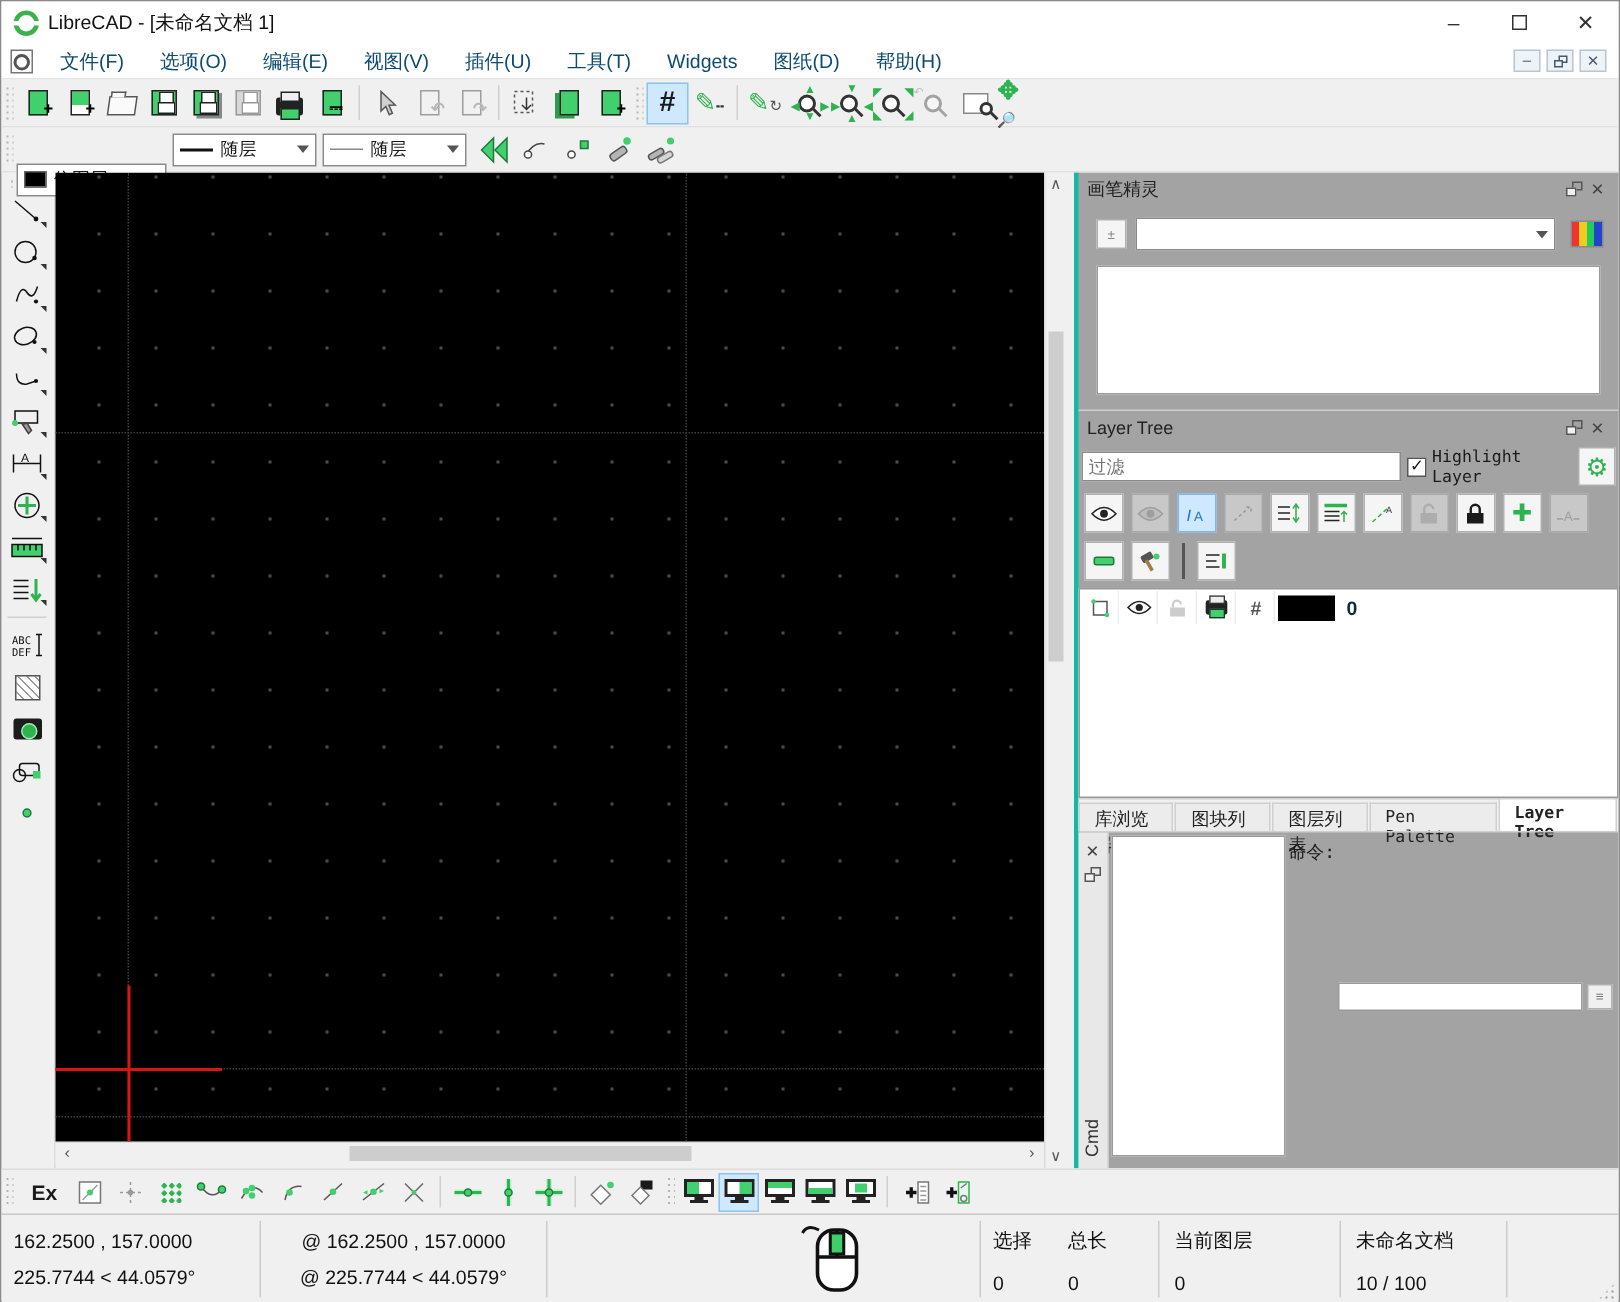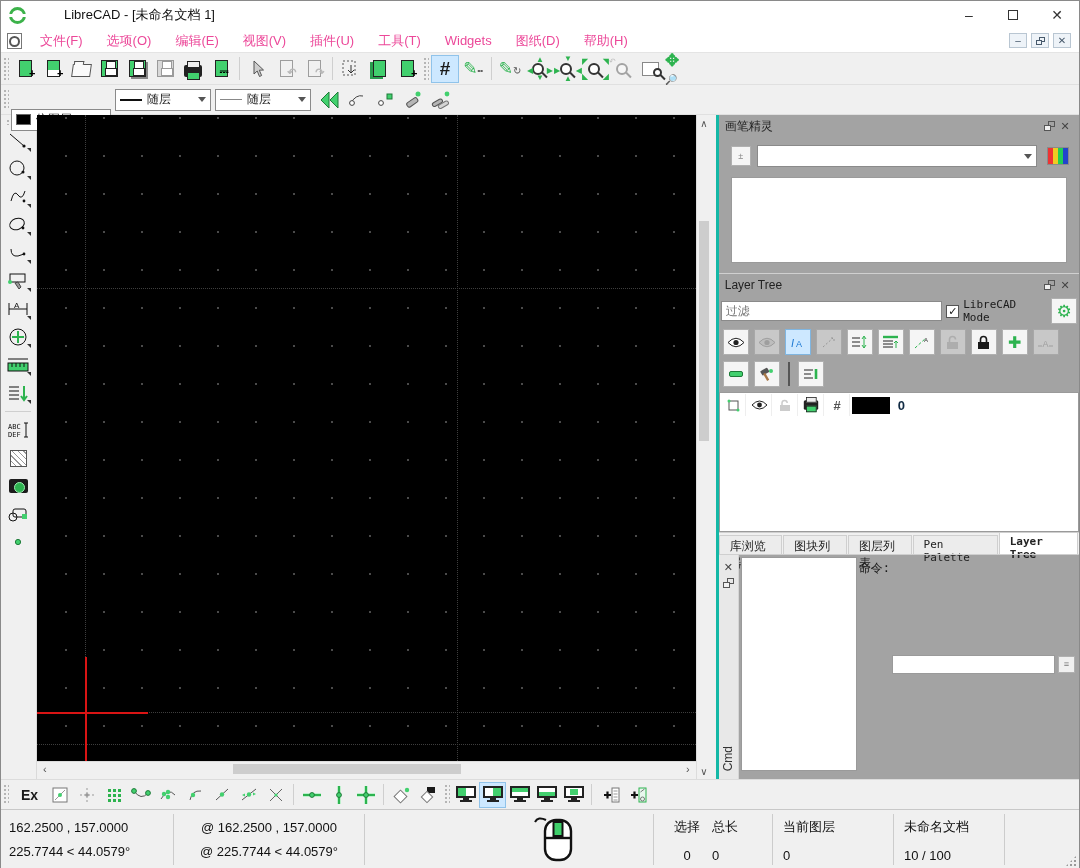--- a/index.html
+++ b/index.html
@@ -1,33 +1,33 @@
 <!DOCTYPE html>
 <html><head>
 <meta charset="utf-8">
 <style>
   * { box-sizing: border-box; margin: 0; padding: 0; }
   html,body { width:1080px; height:868px; }
   body { font-family:"Liberation Sans", sans-serif; font-size:13px; color:#1a1a1a; background:#f0f0f0; overflow:hidden; }
   .app { width:1080px; height:868px; display:flex; flex-direction:column; border:1px solid #8a8a8a; background:#f0f0f0; }
 
   
-  .titlebar { height:28px; background:#ffffff; display:flex; align-items:center; flex:0 0 auto;gap:32px; }
+  .titlebar { height:28px; background:#ffffff; display:flex; align-items:center; flex:0 0 auto; }
   .app-logo { width:17px; height:17px; margin:0 6px 0 8px; border-radius:50%; border:3px solid #3cb24a; position:relative; background:#fff; }
   .app-logo::after { content:""; position:absolute; left:-4px; right:-4px; top:4px; height:3px; background:#fff; }
   .title-text { font-size:13px; color:#111; }
   .win-controls { margin-left:auto; display:flex; height:100%; }
   .win-btn { width:44px; height:100%; display:flex; align-items:center; justify-content:center; font-size:14px; color:#333; }
   .win-btn .sq { width:10px; height:10px; border:1px solid #333; display:inline-block; }
 
   
   .menubar { height:24px; background:#ffffff; display:flex; align-items:center; border-bottom:1px solid #e4e4e4; flex:0 0 auto; }
   .mdi-doc-icon { width:15px; height:16px; margin:0 6px 0 6px; border:1px solid #777; background:#fff; position:relative; }
   .mdi-doc-icon::after { content:""; position:absolute; right:1px; bottom:1px; width:7px; height:7px; border:2px solid #555; border-radius:50%; }
-  .menu-item { padding:2px 12px; color:#ec4899; }
+  .menu-item { padding:2px 12px; color:#0c4a6e; }
   .mdi-controls { margin-left:auto; display:flex; align-items:center; gap:4px; padding-right:8px; }
   .mdi-btn { width:18px; height:15px; border:1px solid #b9c6d2; background:#eef3f8; display:flex; align-items:center; justify-content:center; font-size:10px; color:#47596b; }
   .mdi-btn .sq2 { width:9px; height:8px; position:relative; }
   .mdi-btn .sq2 i { position:absolute; width:6px; height:5px; border:1px solid #47596b; display:block; }
   .mdi-btn .sq2 i:first-child { right:0; top:0; }
   .mdi-btn .sq2 i:last-child { left:0; bottom:0; background:#eef3f8; }
 
   
   .toolbar { background:#f0f0f0; display:flex; align-items:center; flex:0 0 auto; border-bottom:1px solid #e0e0e0; }
   .tb1 { height:32px; }
@@ -539,21 +539,21 @@
               <span class="float-ic">
                 <i></i>
                 <i></i>
               </span>
             </span>
           <span class="pt-btn">✕</span>
         </div>
         <div class="filter-row">
           <input class="filter-input" type="text" placeholder="过滤" style="">
           <span class="chk">✓</span>
-          <span class="hl-label">LibreCAD Mode</span>
+          <span class="hl-label">Highlight Layer</span>
           <span class="gear-btn">
               <span>⚙</span>
             </span>
         </div>
         <div class="lt-btnrow">
           <span class="sbtn">
               <svg width="18" height="11">
                 <path d="M1 5.5 Q9 -3 17 5.5 Q9 14 1 5.5 Z" fill="#fff" stroke="#222"></path>
                 <circle cx="9" cy="5.5" r="2.6" fill="#222"></circle>
               </svg>
@@ -868,21 +868,21 @@
     <div class="sb-mouse">
       <svg width="52" height="52" viewBox="0 0 52 52">
         <path d="M14 6 q-8 -4 -11 2" fill="none" stroke="#111" stroke-width="2"></path>
         <rect x="13" y="6" width="26" height="40" rx="11" fill="#fff" stroke="#111" stroke-width="2.4"></rect>
         <line x1="13" y1="24" x2="39" y2="24" stroke="#111" stroke-width="2.4"></line>
         <line x1="26" y1="6" x2="26" y2="24" stroke="#111" stroke-width="2.4"></line>
         <rect x="21.5" y="8" width="9" height="14" fill="#3ecf6a" stroke="#111" stroke-width="2"></rect>
       </svg>
     </div>
     <div class="sb-div"></div>
-    <div class="sb-cell sb-pair" style="width:58px; padding-left:8px;text-align:center;">
+    <div class="sb-cell sb-pair" style="width:58px; padding-left:8px;">
       <span class="sb-label">选择</span>
       <span class="sb-value">0</span>
     </div>
     <div class="sb-cell sb-pair" style="width:60px;">
       <span class="sb-label">总长</span>
       <span class="sb-value">0</span>
     </div>
     <div class="sb-div"></div>
     <div class="sb-cell sb-pair" style="width:120px; padding-left:10px;">
       <span class="sb-label">当前图层</span>

